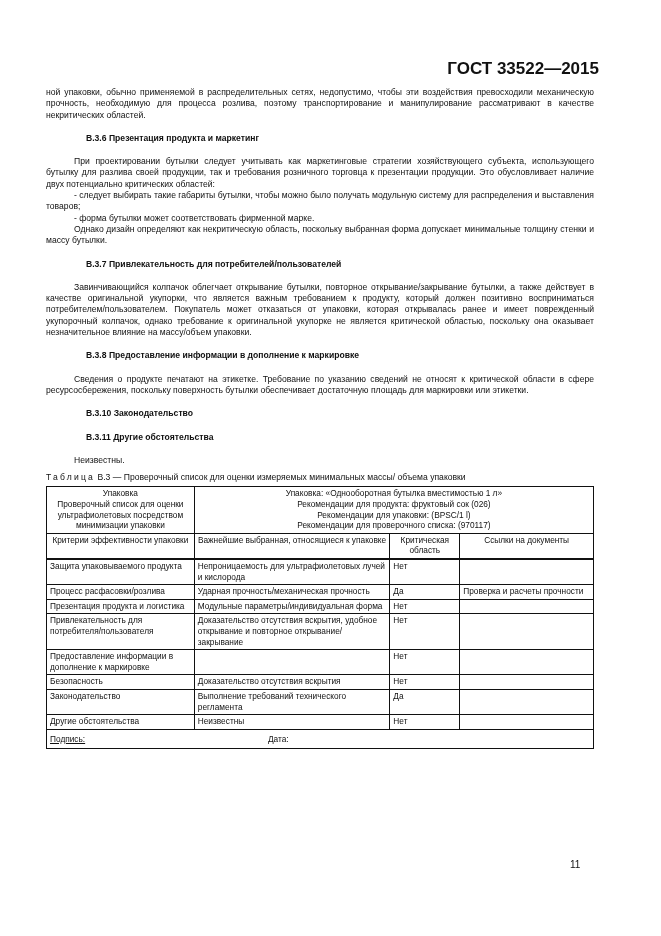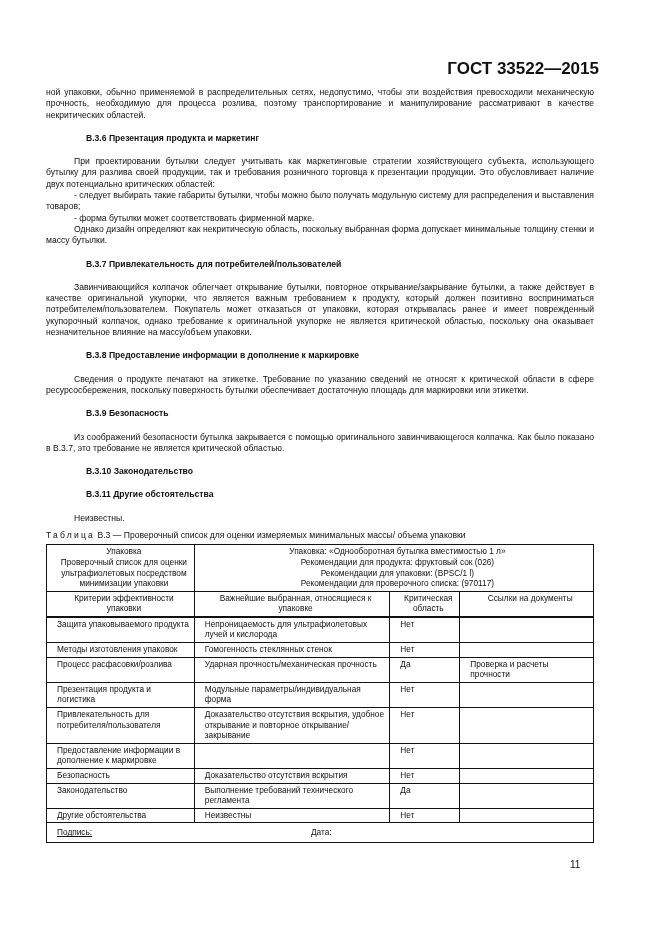--- a/index.html
+++ b/index.html
@@ -7,26 +7,26 @@
       font-family: "Liberation Sans", sans-serif; color: #111; font-size: 8.6px; }
     .hdr { position: absolute; top: 59px; right: 62px; font-weight: bold; font-size: 17px; }
     .content { position: absolute; left: 46px; top: 87px; width: 548px; line-height: 11.3px; }
     p { margin: 0; text-align: justify; }
     .ind { text-indent: 28px; }
     .sec { margin-top: 9px; }
     .sec h3 { margin: 12px; font-size: 8.6px; font-weight: bold; padding-left: 28px; line-height: 11.3px; }
     .caption { margin-top: 6px; }
     .caption .sp { letter-spacing: 2.2px; }
     table { border-collapse: collapse; width: 548px; margin-top: 3px; font-size: 8.3px; line-height: 10.6px; }
-    td { border: 1.5px solid #111; vertical-align: top; padding: 1px 3px 2px 10px; }
+    td { border: 1.5px solid #111; vertical-align: top; padding: 1px 3px 2px 3px; }
     .c { text-align: center; }
     .bt { border-top-width: 2.4px; }
     .pnum { position: absolute; top: 859px; left: 570px; font-size: 10px; }
     .sig { display: flex; }
-    .sig span:first-child { width: 254px; display: inline-block; text-decoration: underline; }
+    .sig span:first-child { width: 218px; display: inline-block; text-decoration: underline; }
   </style>
 </head>
 <body>
 
 <div class="hdr">ГОСТ 33522—2015</div>
 
 <div class="content">
   <p>ной упаковки, обычно применяемой в распределительных сетях, недопустимо, чтобы эти воздействия превосходили механическую прочность, необходимую для процесса розлива, поэтому транспортирование и манипулирование рассматривают в качестве некритических областей.</p>
 
   <div class="sec">
@@ -40,24 +40,20 @@
   <div class="sec">
     <h3>В.3.7 Привлекательность для потребителей/пользователей</h3>
     <p class="ind">Завинчивающийся колпачок облегчает открывание бутылки, повторное открывание/закрывание бутылки, а также действует в качестве оригинальной укупорки, что является важным требованием к продукту, который должен позитивно восприниматься потребителем/пользователем. Покупатель может отказаться от упаковки, которая открывалась ранее и имеет поврежденный укупорочный колпачок, однако требование к оригинальной укупорке не является критической областью, поскольку она оказывает незначительное влияние на массу/объем упаковки.</p>
   </div>
 
   <div class="sec">
     <h3>В.3.8 Предоставление информации в дополнение к маркировке</h3>
     <p class="ind">Сведения о продукте печатают на этикетке. Требование по указанию сведений не относят к критической области в сфере ресурсосбережения, поскольку поверхность бутылки обеспечивает достаточную площадь для маркировки или этикетки.</p>
   </div>
 
-  <div class="sec">
-    <h3>В.3.9 Безопасность</h3>
-    <p class="ind">Из соображений безопасности бутылка закрывается с помощью оригинального завинчивающегося колпачка. Как было показано в В.3.7, это требование не является критической областью.</p>
-  </div>
 
   <div class="sec">
     <h3>В.3.10 Законодательство</h3>
   </div>
 
   <div class="sec">
     <h3>В.3.11 Другие обстоятельства</h3>
     <p class="ind">Неизвестны.</p>
   </div>
 
@@ -92,26 +88,20 @@
       <td class="c">Критическая область</td>
       <td class="c">Ссылки на документы</td>
     </tr>
     </tbody>
       <tbody id="rows">
         <tr>
           <td class="bt">Защита упаковываемого продукта</td>
           <td class="bt">Непроницаемость для ультрафиолетовых лучей и кислорода</td>
           <td class="bt">Нет</td>
           <td class="bt"></td>
-        </tr>
-        <tr>
-          <td>Методы изготовления упаковок</td>
-          <td>Гомогенность стеклянных стенок</td>
-          <td>Нет</td>
-          <td></td>
         </tr>
         <tr>
           <td>Процесс расфасовки/розлива</td>
           <td>Ударная прочность/механическая прочность</td>
           <td>Да</td>
           <td>Проверка и расчеты прочности</td>
         </tr>
         <tr>
           <td>Презентация продукта и логистика</td>
           <td>Модульные параметры/индивидуальная форма</td>

